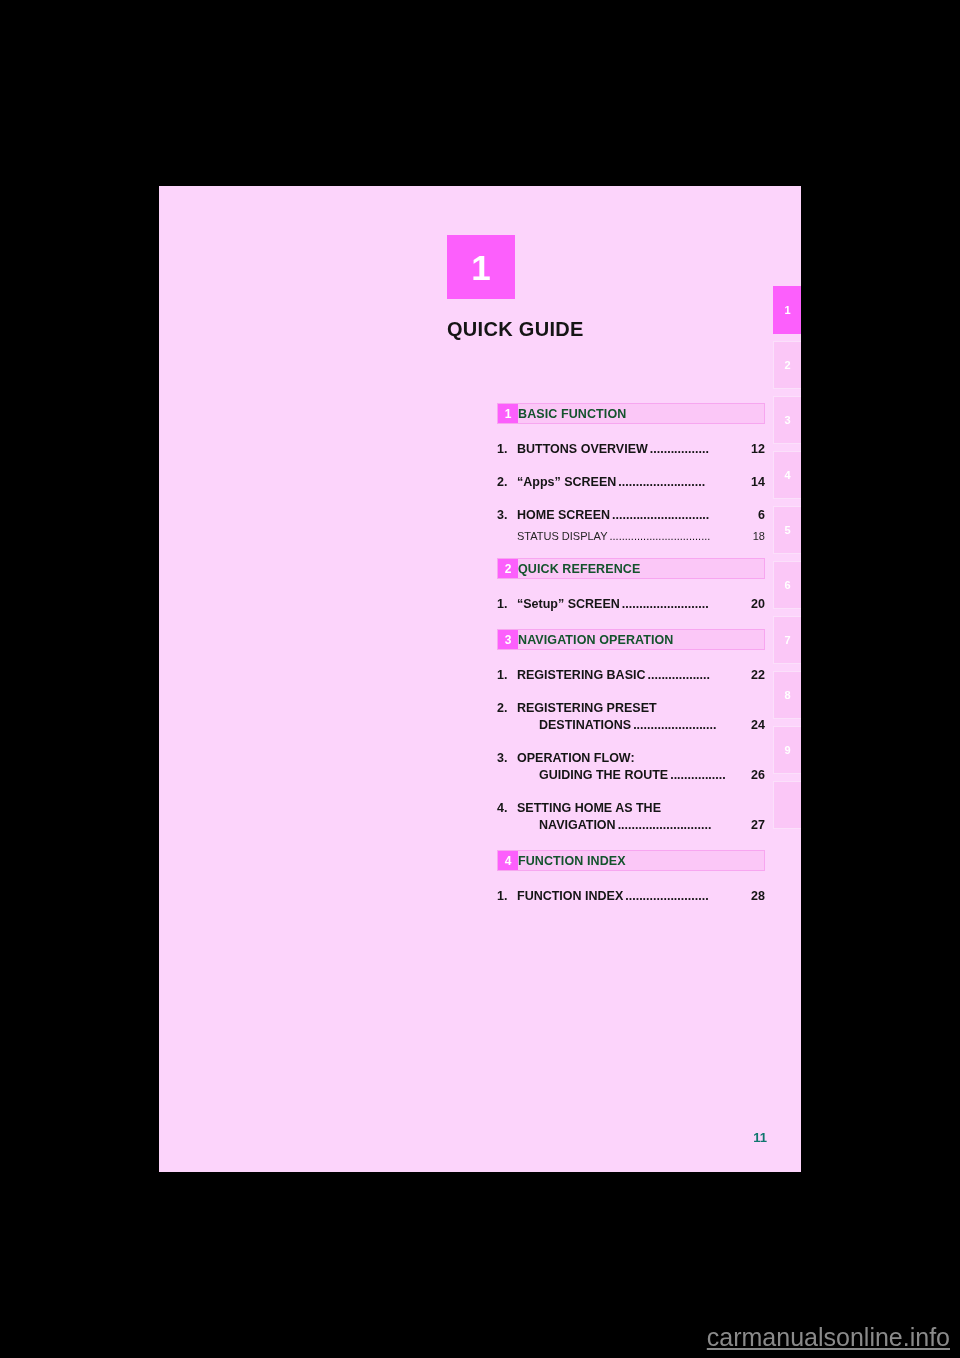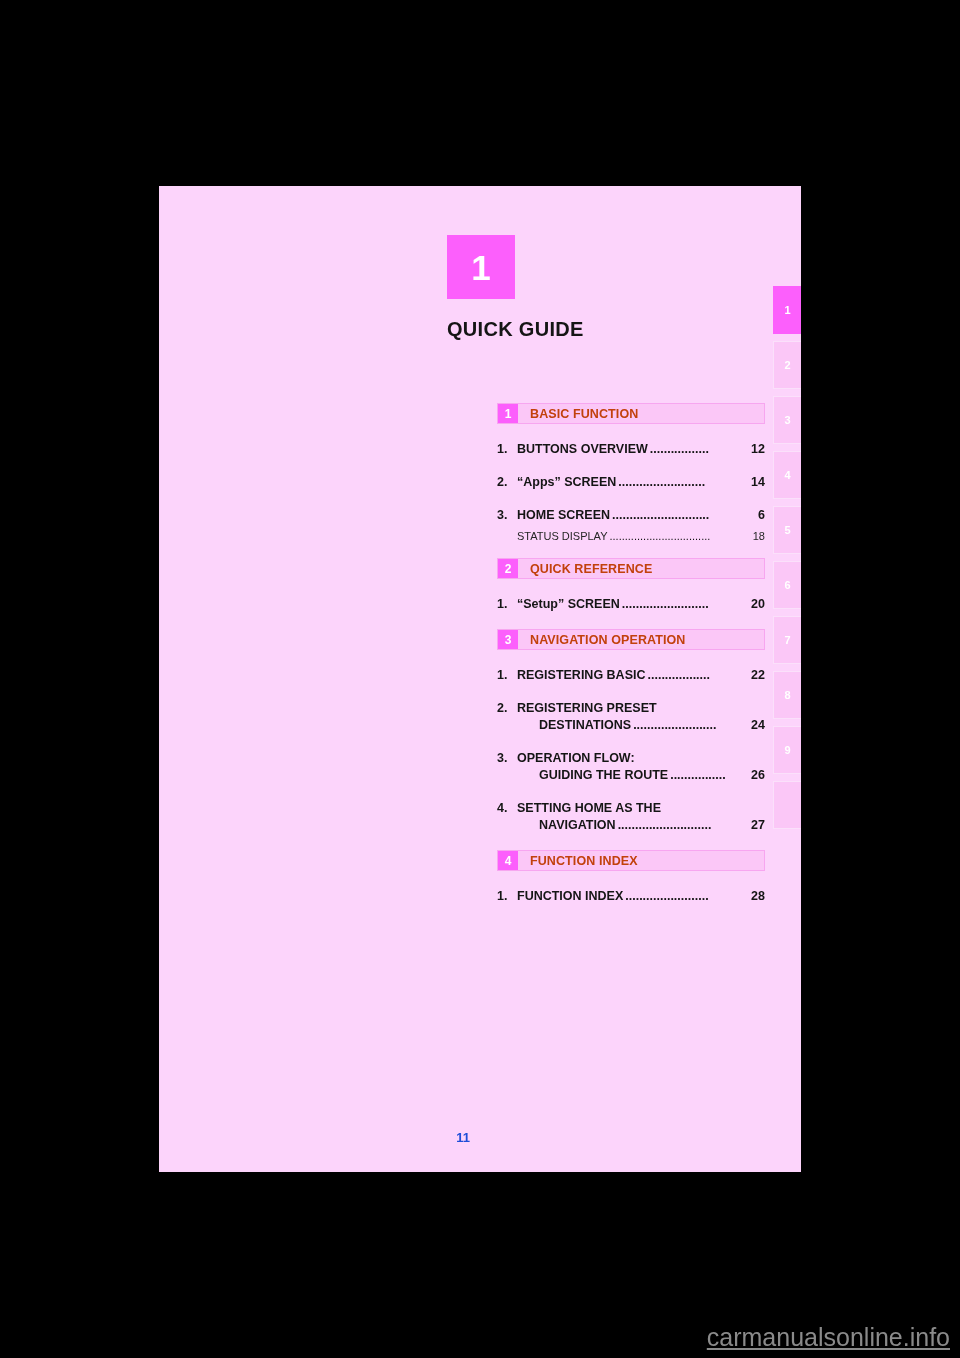--- a/index.html
+++ b/index.html
@@ -86,24 +86,23 @@
     font-weight: bold;
     display: flex;
     align-items: center;
     justify-content: center;
     flex: 0 0 20px;
   }
   .section-header .sec-label {
     flex: 1 1 auto;
     display: flex;
     align-items: center;
-    padding-left: 12px;
     font-size: 12.5px;
     font-weight: bold;
-    color: #c2410c;
+    color: #14532d;
     letter-spacing: 0.1px;
   }
 
   
   .entry {
     display: flex;
     align-items: flex-start;
     margin-bottom: 16px;
     font-size: 12.5px;
     font-weight: bold;
@@ -187,24 +186,24 @@
     border-color: #fc5ffc;
   }
   .side-tab.blank { }
 
   
   #page-number {
     position: absolute;
     left: 0;
     top: 944px;   
     width: 608px;
-    text-align: center;
+    text-align: right;
     font-size: 13px;
     font-weight: bold;
-    color: #1d4ed8;
+    color: #0f766e;
   }
 
   
   #watermark {
     position: absolute;
     right: 10px;
     bottom: 6px;
     font-size: 25px;
     color: #8a8a8a;
     font-family: "Liberation Sans", sans-serif;

